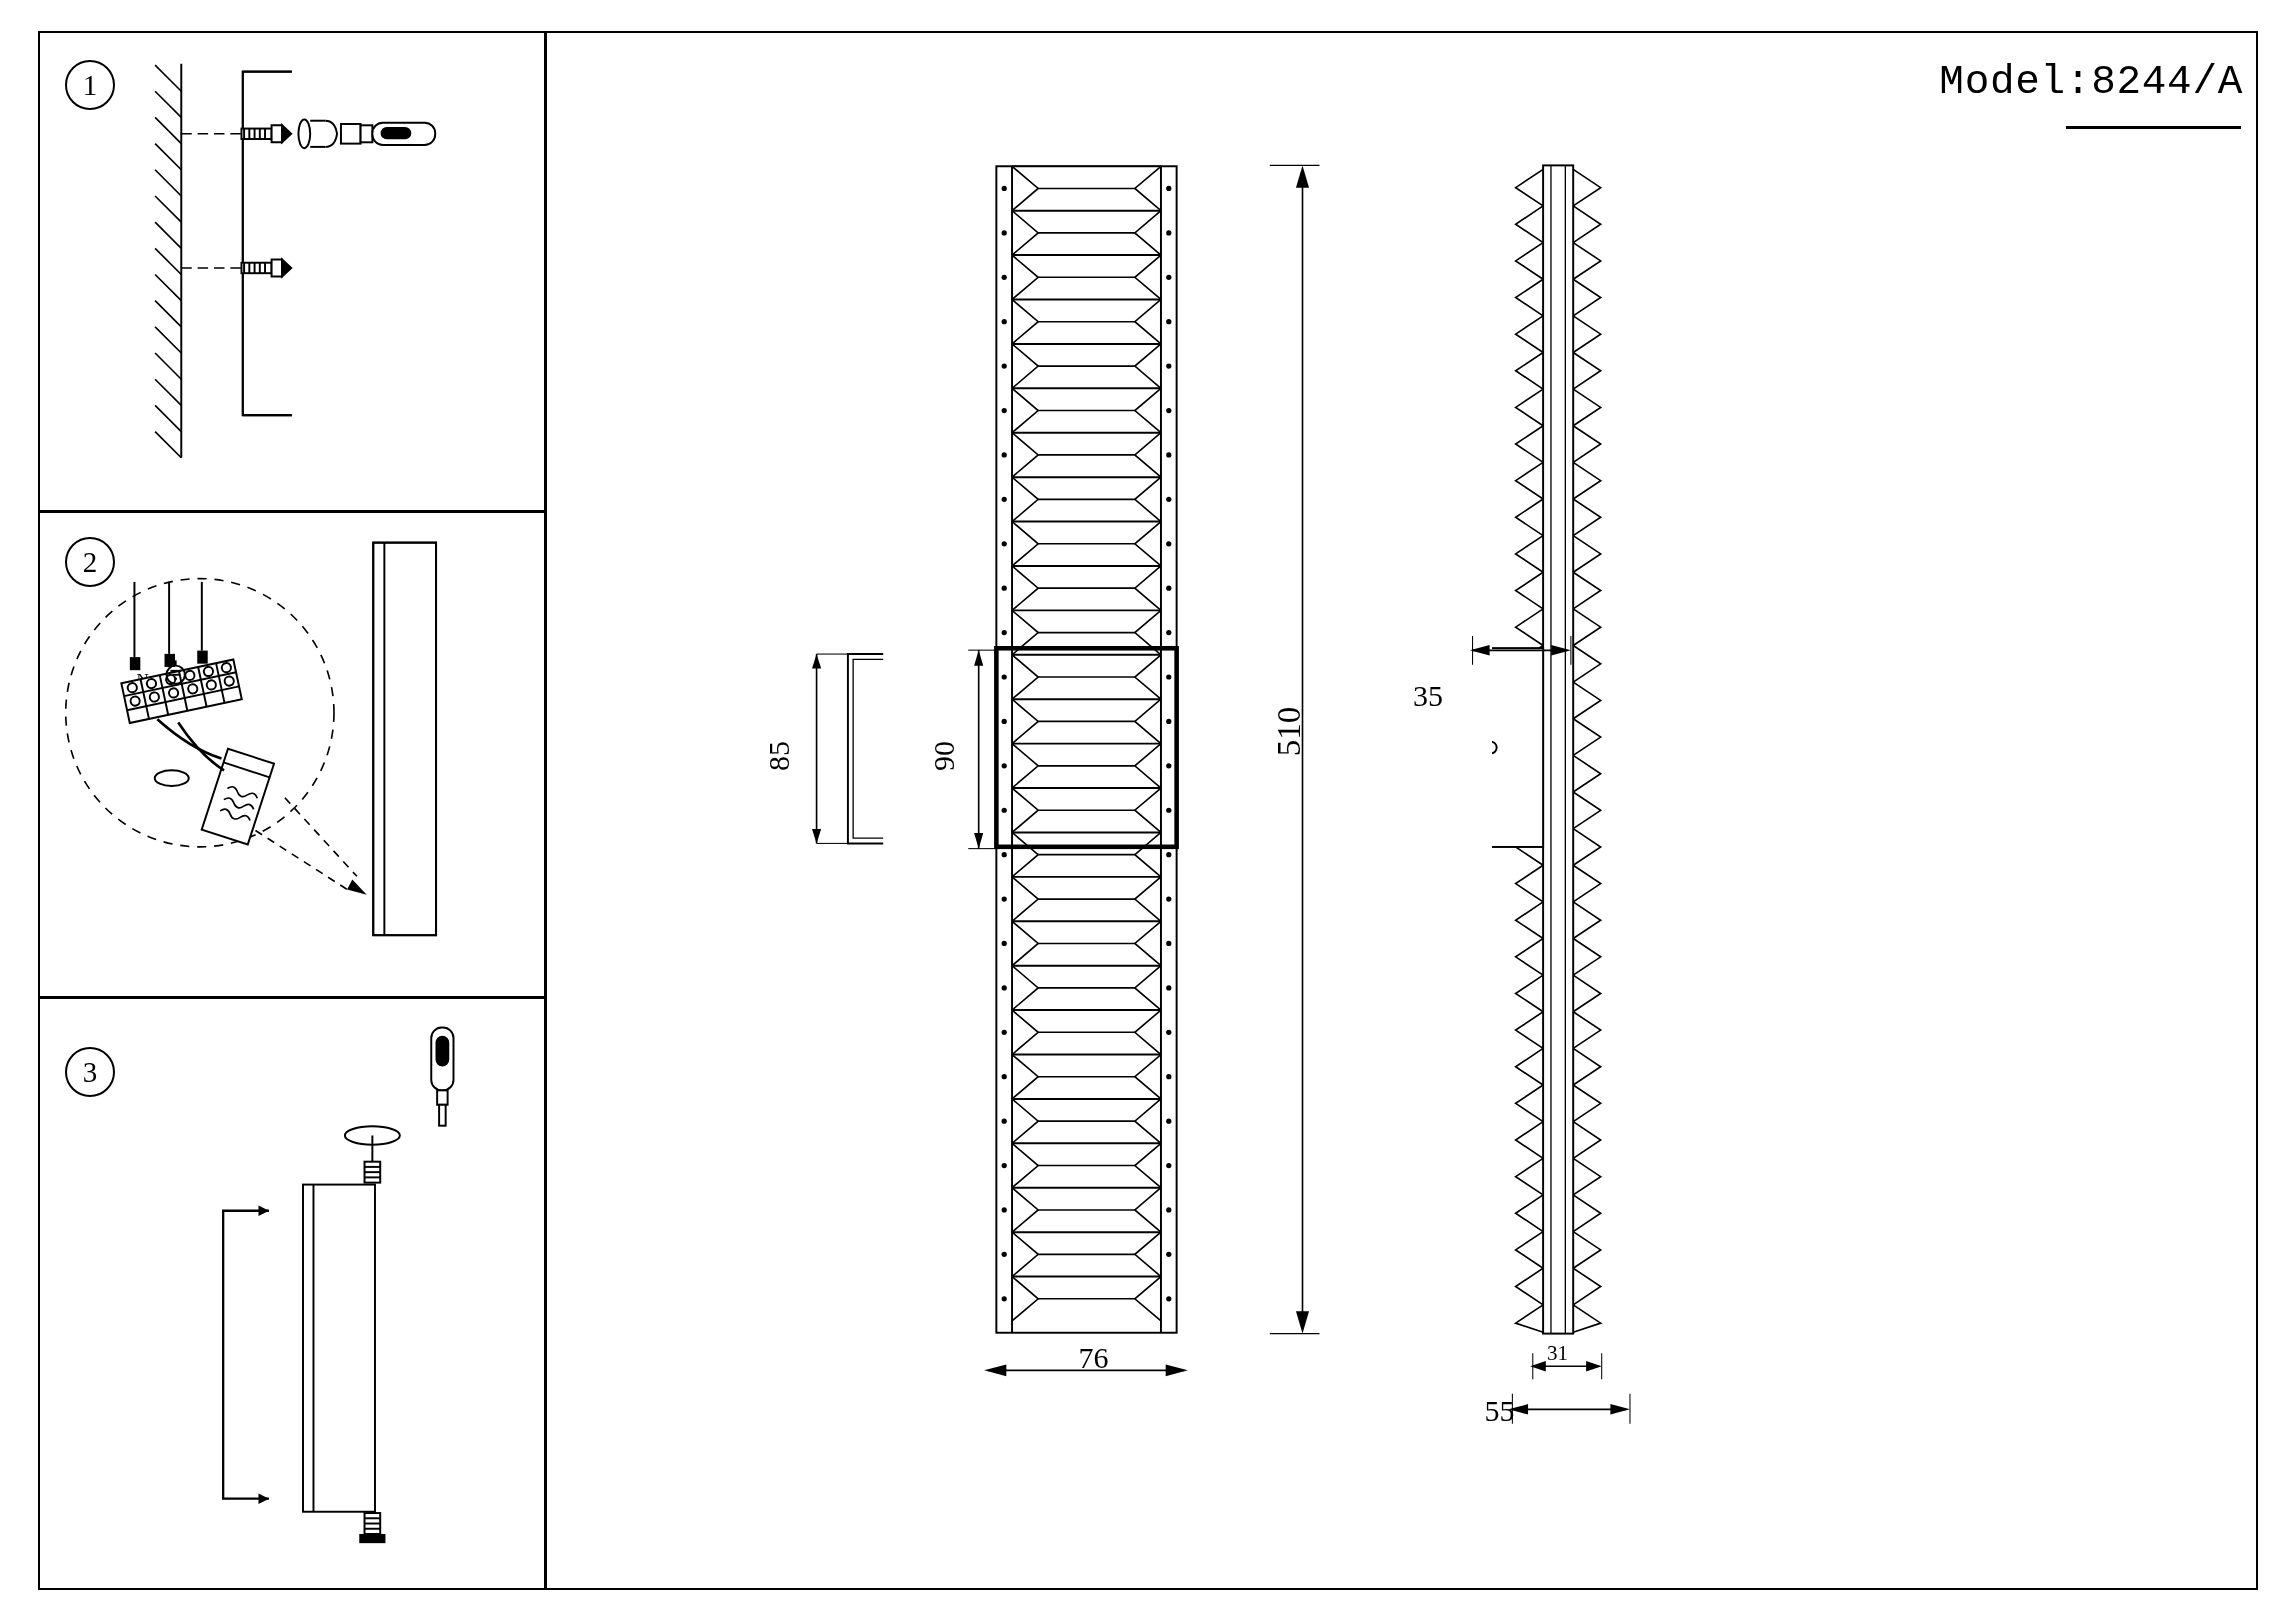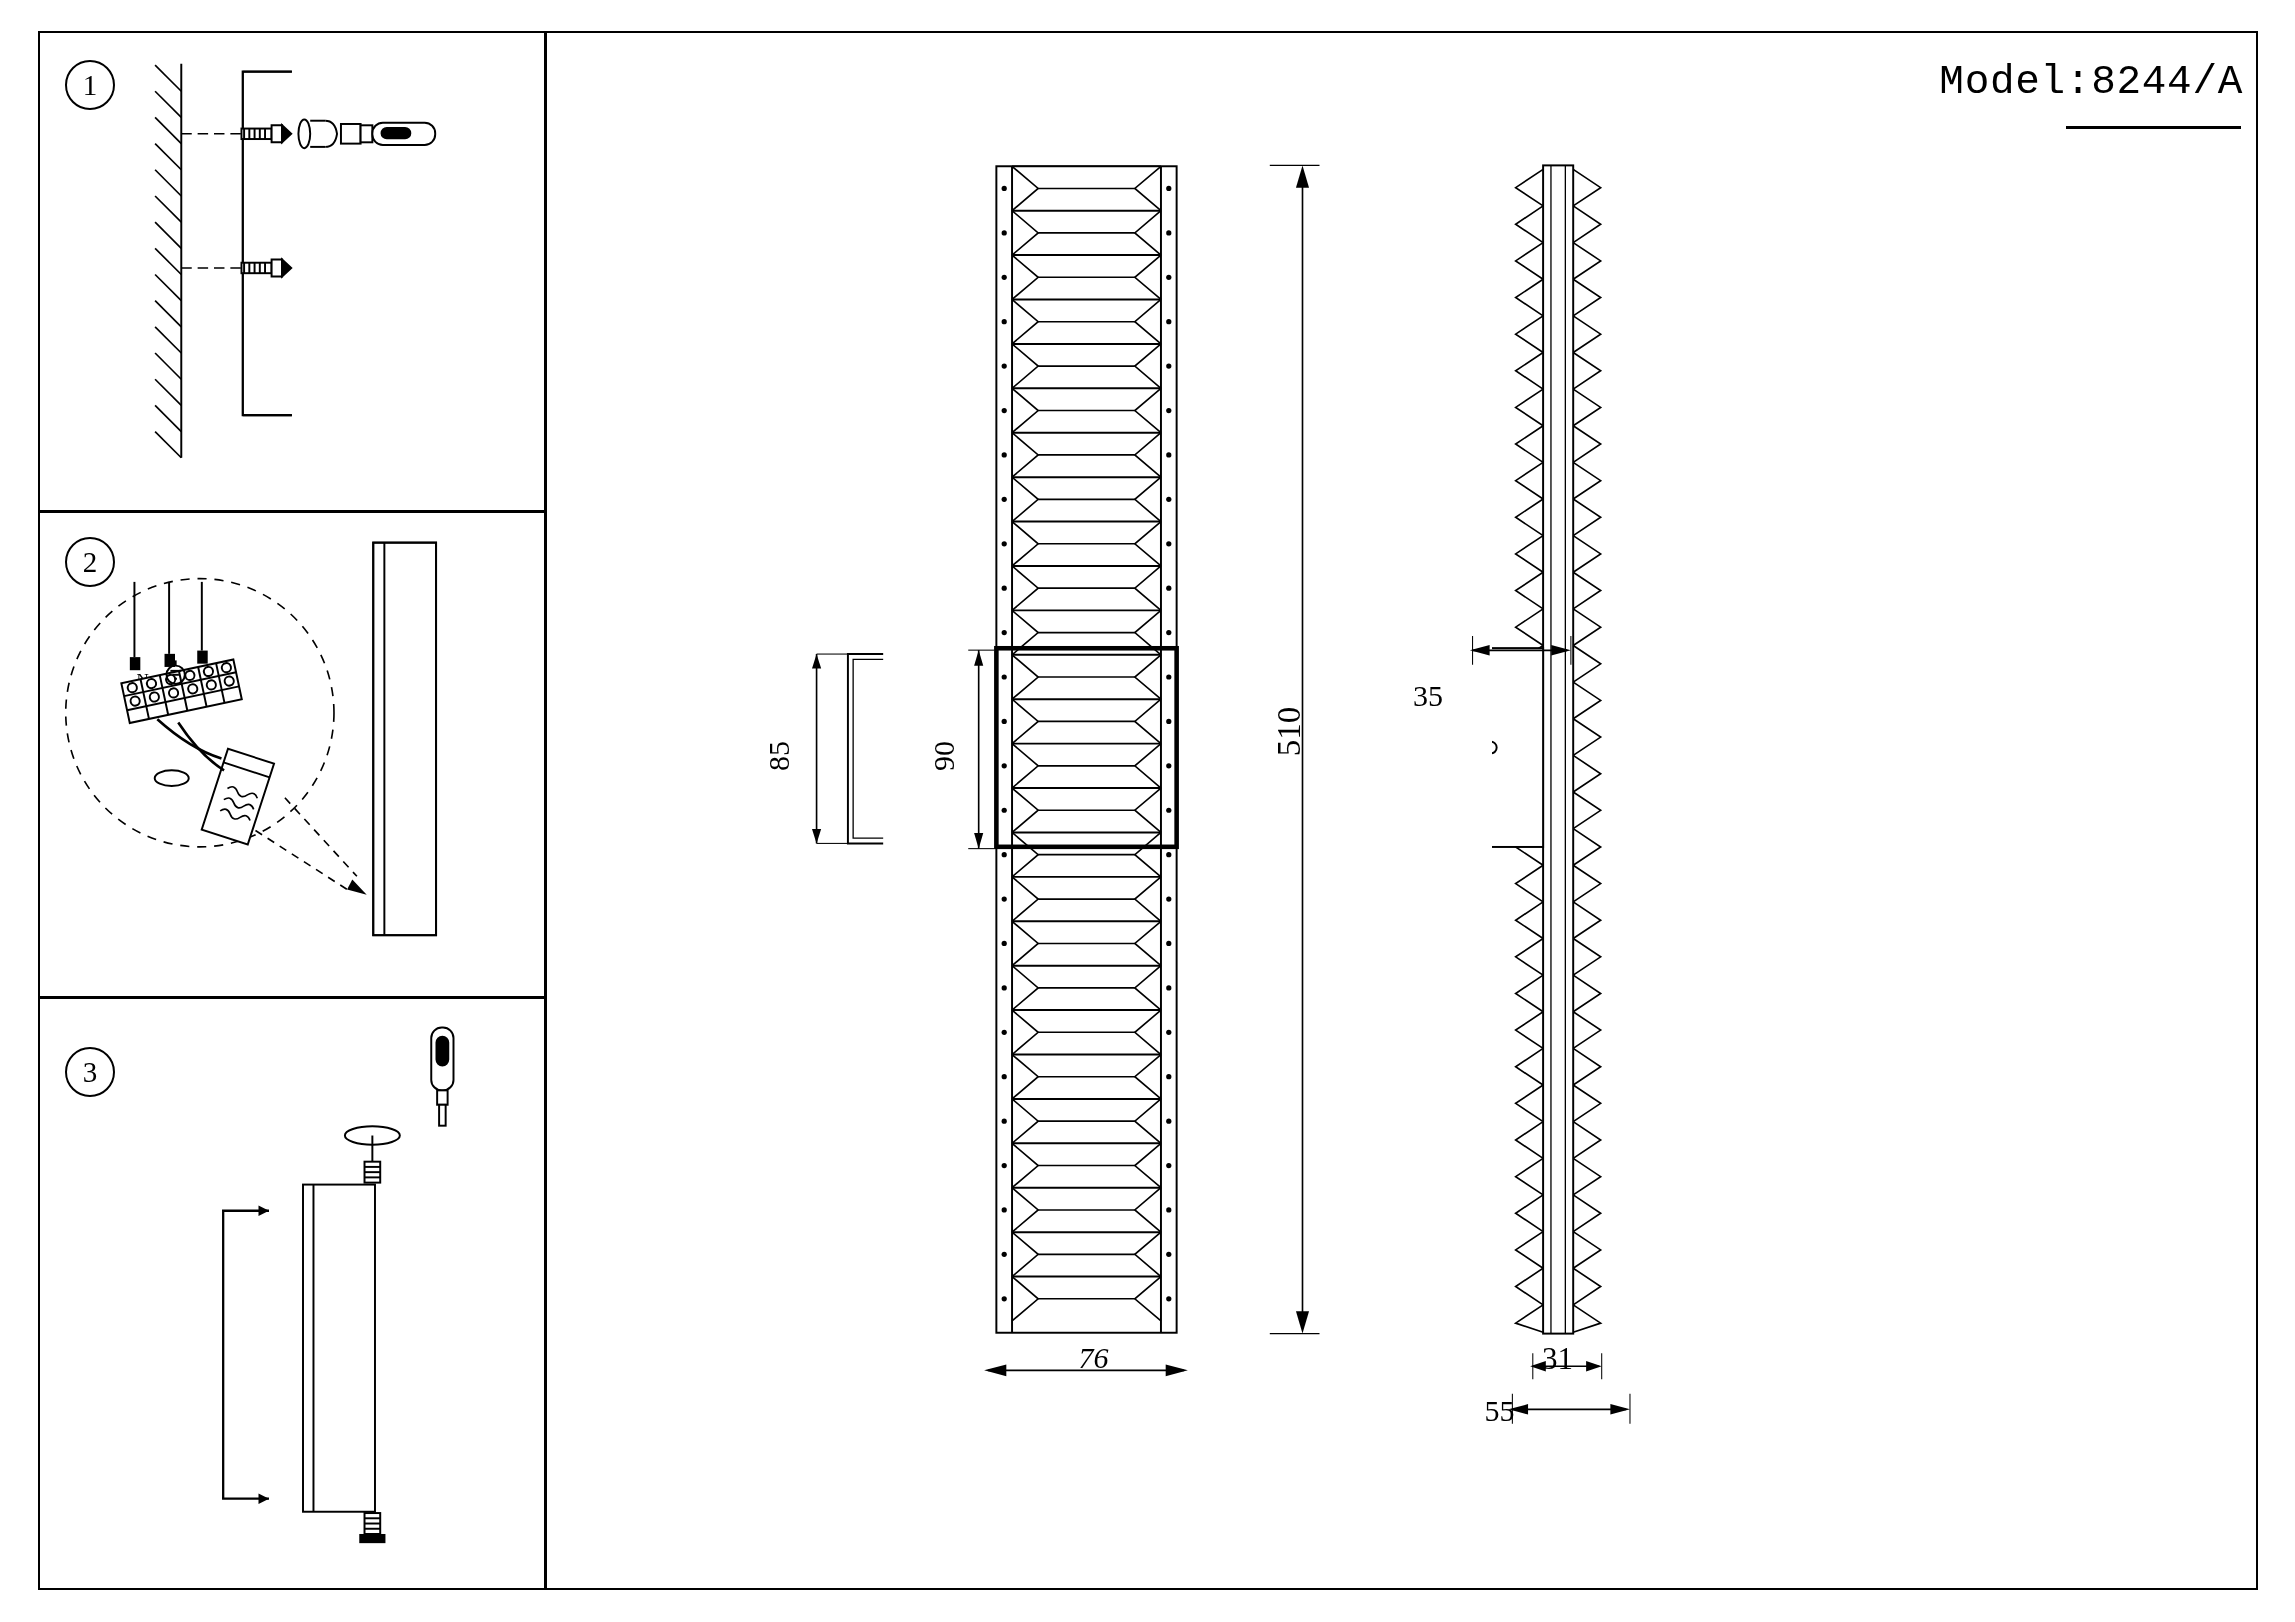--- a/index.html
+++ b/index.html
@@ -533,21 +533,21 @@
   </svg>
   <div class="dim-label rot" style="left:1237px;top:713px;width:105px;text-align:center;font-size:33px;">510</div>
 
   <svg class="panel-svg" style="left:975px;top:1348px;" width="222" height="46" viewBox="0 0 340 70">
     <g stroke="#000" stroke-width="2.5" fill="none">
       <line x1="20" y1="34" x2="320" y2="34"></line>
       <path d="M 14 34 L 48 25 L 48 43 Z" fill="#000" stroke="none"></path>
       <path d="M 326 34 L 292 25 L 292 43 Z" fill="#000" stroke="none"></path>
     </g>
   </svg>
-  <div class="dim-label" style="left:1054px;top:1341px;width:79px;text-align:center;font-style:italic;">76</div>
+  <div class="dim-label" style="left:1054px;top:1341px;width:79px;text-align:center;">76</div>
 
   <svg class="panel-svg" style="left:1492px;top:151px;" width="131" height="1197" viewBox="0 0 200 1830">
     <g stroke="#000" stroke-width="3" fill="none">
 
       <rect x="78" y="22" width="46" height="1786" fill="#fff"></rect>
       <line x1="90" y1="22" x2="90" y2="1808" stroke-width="2"></line>
       <line x1="112" y1="22" x2="112" y2="1808" stroke-width="2"></line>
 
       <g stroke-width="2.5">
         <path d="M78 28 L36 56 L78 84"></path>
@@ -637,21 +637,21 @@
 
   <svg class="panel-svg" style="left:1518px;top:1348px;" width="131" height="39" viewBox="0 0 200 60">
     <g stroke="#000" stroke-width="2.5" fill="none">
       <line x1="22" y1="28" x2="124" y2="28"></line>
       <path d="M 18 28 L 42 20 L 42 36 Z" fill="#000" stroke="none"></path>
       <path d="M 128 28 L 104 20 L 104 36 Z" fill="#000" stroke="none"></path>
       <line x1="22" y1="8" x2="22" y2="48" stroke-width="1.6"></line>
       <line x1="128" y1="8" x2="128" y2="48" stroke-width="1.6"></line>
     </g>
   </svg>
-  <div class="dim-label" style="left:1525px;top:1341px;width:65px;text-align:center;font-size:31px;">31</div>
+  <div class="dim-label" style="left:1525px;top:1341px;width:65px;text-align:center;font-size:21px;">31</div>
 
   <svg class="panel-svg" style="left:1498px;top:1387px;" width="196" height="46" viewBox="0 0 300 70">
     <g stroke="#000" stroke-width="2.5" fill="none">
       <line x1="22" y1="34" x2="196" y2="34"></line>
       <path d="M 16 34 L 46 26 L 46 42 Z" fill="#000" stroke="none"></path>
       <path d="M 202 34 L 172 26 L 172 42 Z" fill="#000" stroke="none"></path>
       <line x1="22" y1="10" x2="22" y2="56" stroke-width="1.6"></line>
       <line x1="202" y1="10" x2="202" y2="56" stroke-width="1.6"></line>
     </g>
   </svg>

